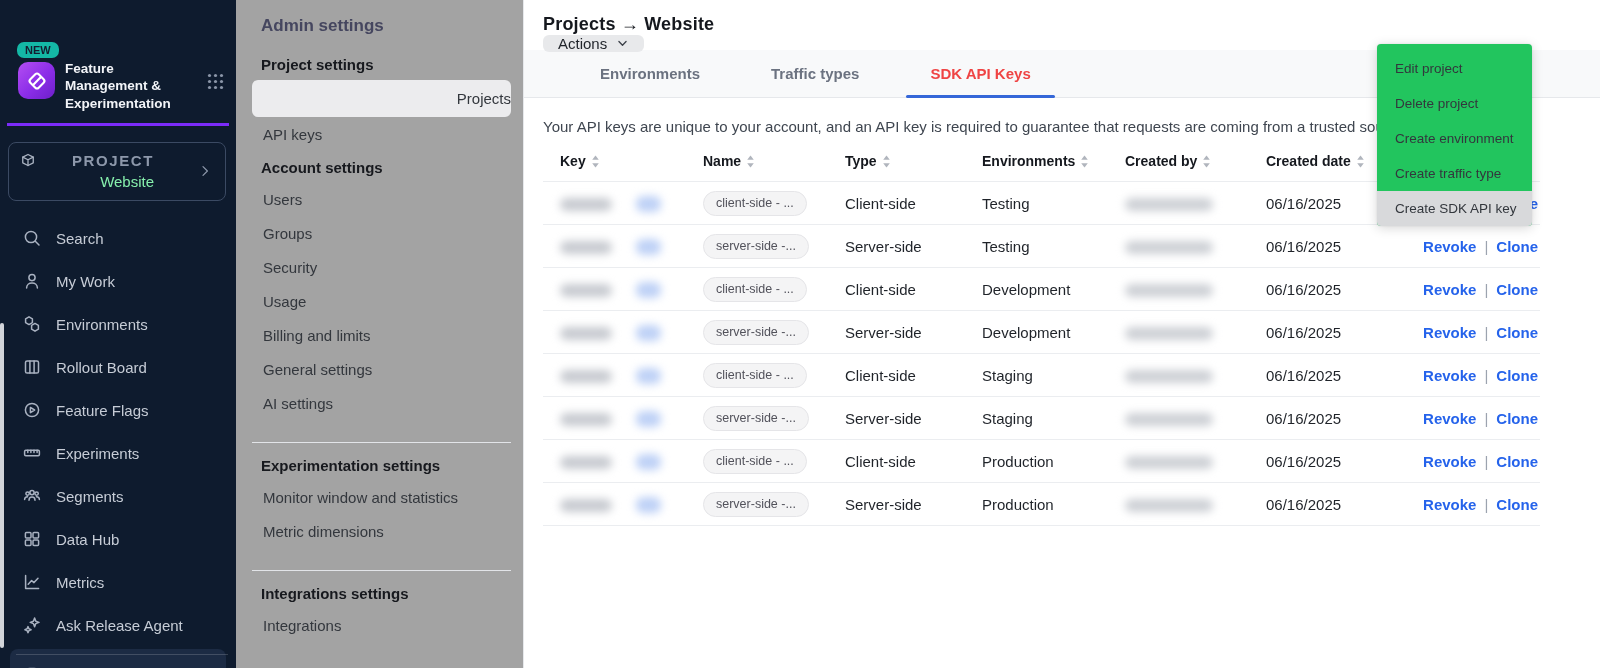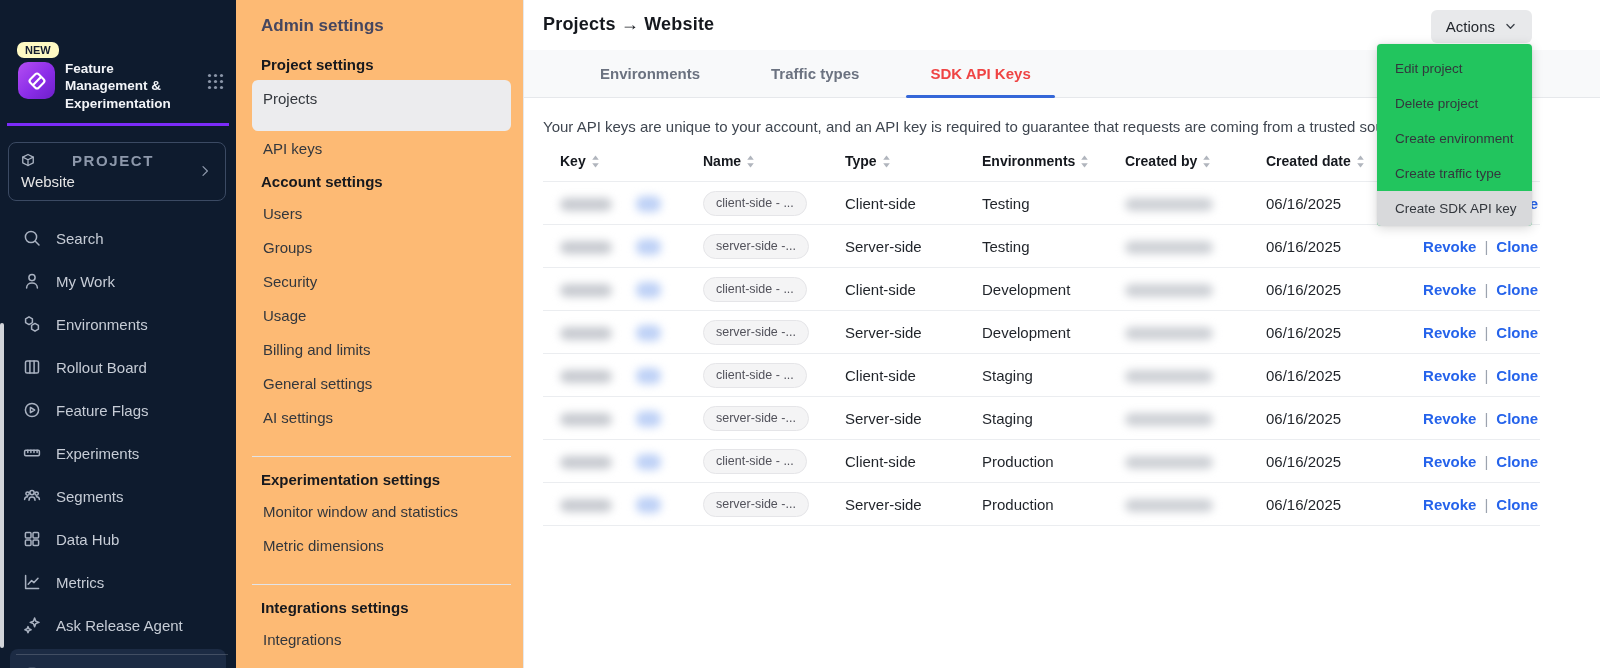--- a/index.html
+++ b/index.html
@@ -3,61 +3,61 @@
 <meta charset="utf-8">
 <style>
   * { box-sizing: border-box; margin: 0; padding: 0; }
   html,body { width:1600px; height:668px; overflow:hidden; }
   body { font-family:"Liberation Sans", sans-serif; background:#fff; position:relative; }
   .app { display:flex; height:668px; }
 
   
   .sb { width:236px; flex-shrink:0; background:#0e1b2e; position:relative; }
   .sb-head { padding:6px 12px 0 16px; }
-  .new-badge { display:inline-block; background:#fef9c3; color:#141d30; font-size:11px; font-weight:700;
+  .new-badge { display:inline-block; background:#14b8a6; color:#141d30; font-size:11px; font-weight:700;
                padding:2px 8px; border-radius:7px; margin-left:1px;margin-top:36px; }
   .logo-row { display:flex; align-items:flex-start; margin-top:2px; }
   .logo-tile { width:37px; height:37px; border-radius:10px; flex-shrink:0; margin:2px 10px 0 2px;
                background:linear-gradient(135deg,#b44ef2 0%,#8b2de8 55%,#6d1fc9 100%);
                display:flex; align-items:center; justify-content:center; }
   .product-title { font-size:13.5px; font-weight:700; color:#f2f4f8; line-height:1.28; width:118px; }
   .grid-icon { margin-left:auto; margin-top:13px; cursor:pointer; }
   .purple-rule { height:3px; background:#7b2bf9; margin:11px -5px 0 -9px; }
 
   .proj-box { margin:16px 10px 0 8px; border:1px solid #3b4a63; border-radius:8px;
               padding:9px 12px 10px; display:flex; align-items:center; cursor:pointer; }
   .proj-label-row { display:flex; align-items:center; gap:7px; }
   .proj-label { font-size:15px; font-weight:700; letter-spacing:1.6px; color:#8d98ab;margin-left:30px; }
-  .proj-name { font-size:15px; color:#e5e5e5; margin-top:4px; }
+  .proj-name { font-size:15px; color:#86efac; margin-top:4px;text-align:right; }
   .proj-chev { margin-left:auto; }
 
   .nav { margin-top:16px; padding:0 10px; }
   .nav-item { display:flex; align-items:center; gap:14px; height:43px; padding:0 12px;
               font-size:15px; color:#c6ccd6; border-radius:8px; cursor:pointer; white-space:nowrap; }
   .nav-item svg { flex-shrink:0; }
   .nav-item.active { background:#1c2b44; color:#3dbeee; height:52px; margin-top:2px; }
   .ni { stroke:#a9b2c1; fill:none; stroke-width:1.5; stroke-linecap:round; stroke-linejoin:round; }
   .sb-bottom-rule { position:absolute; left:16px; right:8px; bottom:13px; height:1px; background:rgba(255,255,255,.17); }
   .left-scrollbar { position:absolute; left:0; top:323px; width:4px; height:325px;
                     background:#d2d5da; border-radius:4px; z-index:6; }
 
   
-  .panel { width:288px; flex-shrink:0; background:#fdba74; border-right:1px solid #e6e8eb;
+  .panel { width:288px; flex-shrink:0; background:#a3a3a3; border-right:1px solid #e6e8eb;
            padding:12px 12px 0 25px; }
   .panel-title { font-size:17px; font-weight:700; color:#45465f; margin:4px 0 20px; }
   .section-heading { font-size:15px; font-weight:700; color:#17191e; margin:8px 0 7px; }
   .panel-item { font-size:15px; color:#33373d; padding:8px 0 8px 11px; margin:1px 0 1px -9px;
                 border-radius:6px; cursor:pointer; }
-  .panel-item.active { background:#ececee; padding-top:10px; padding-bottom:24px; }
+  .panel-item.active { background:#ececee; padding-top:10px; padding-bottom:10px;text-align:right; }
   .panel-divider { height:1px; background:#e2e4e8; margin:22px 0 14px -9px; }
 
   
   .main { flex:1; min-width:0; position:relative; background:#fff; }
   .main-header { display:flex; align-items:flex-start; justify-content:space-between;
-                 padding:10px 68px 0 19px; height:50px; }
+                 padding:10px 68px 0 19px; height:50px;flex-direction:column; }
   .breadcrumb { font-size:18px; font-weight:700; color:#15181e; padding-top:4px; letter-spacing:.2px; }
   .actions-btn { display:flex; align-items:center; gap:9px; background:#e8e9eb; border:none;
                  border-radius:6px; height:33px; padding:0 15px; font-size:15px; color:#1f2329;
                  font-family:inherit; cursor:pointer; }
   .tab-bar { height:48px; background:#f8f9fa; border-bottom:1px solid #e6e8eb;
              display:flex; padding-left:52px; }
   .tab { position:relative; display:flex; align-items:center; padding:0 24px; margin-right:23px;
          font-size:15px; font-weight:600; color:#6b7280; cursor:pointer; }
   .tab.active { color:#ef4444; font-weight:700; }
   .tab.active::after { content:""; position:absolute; left:0; right:0; bottom:-1px; height:3px;

